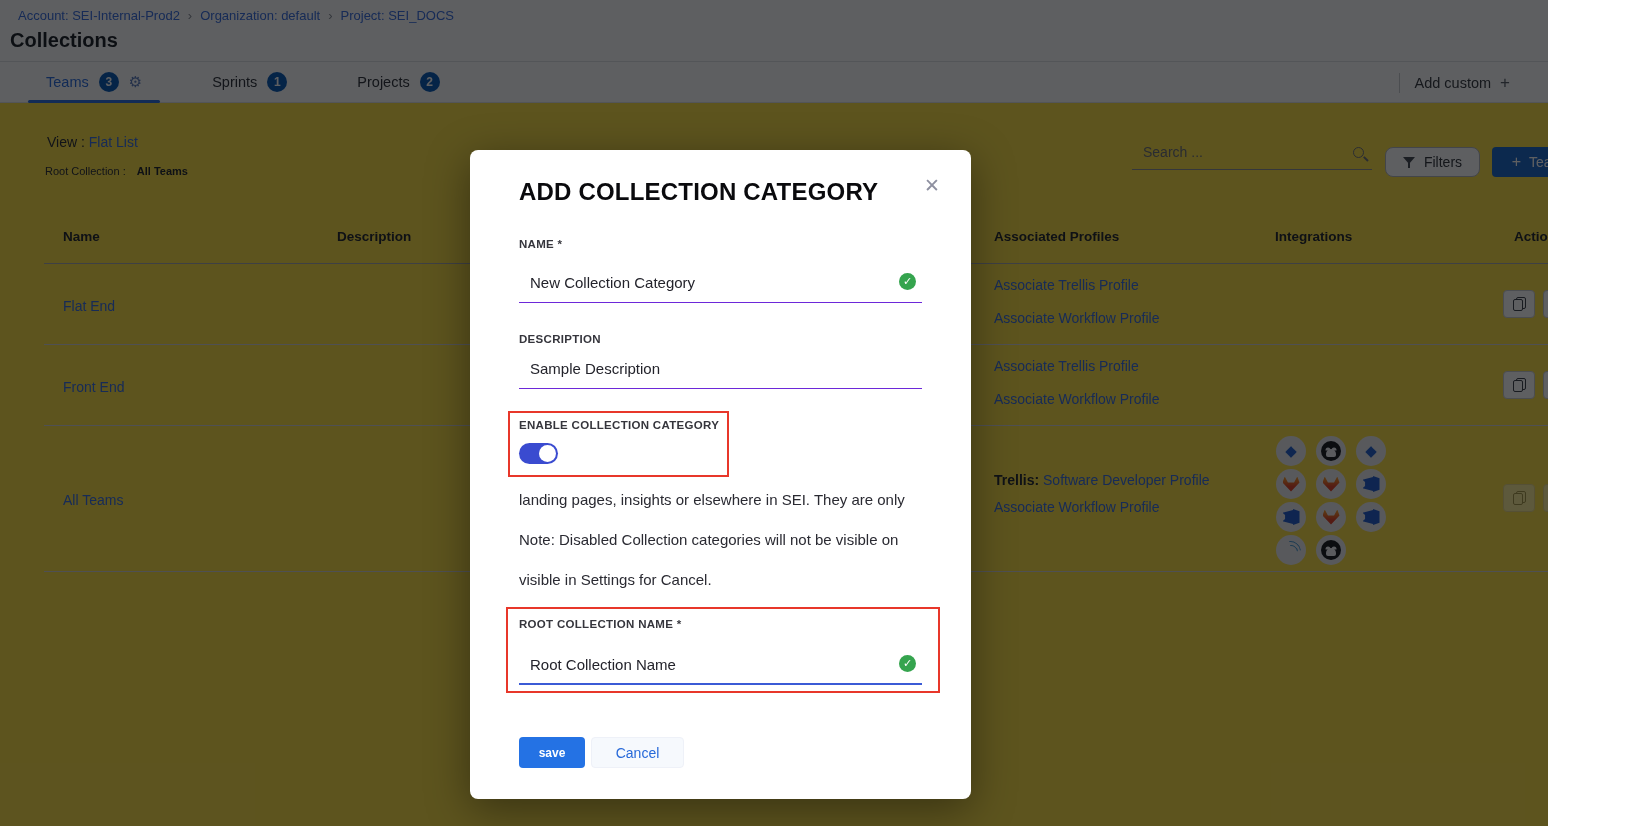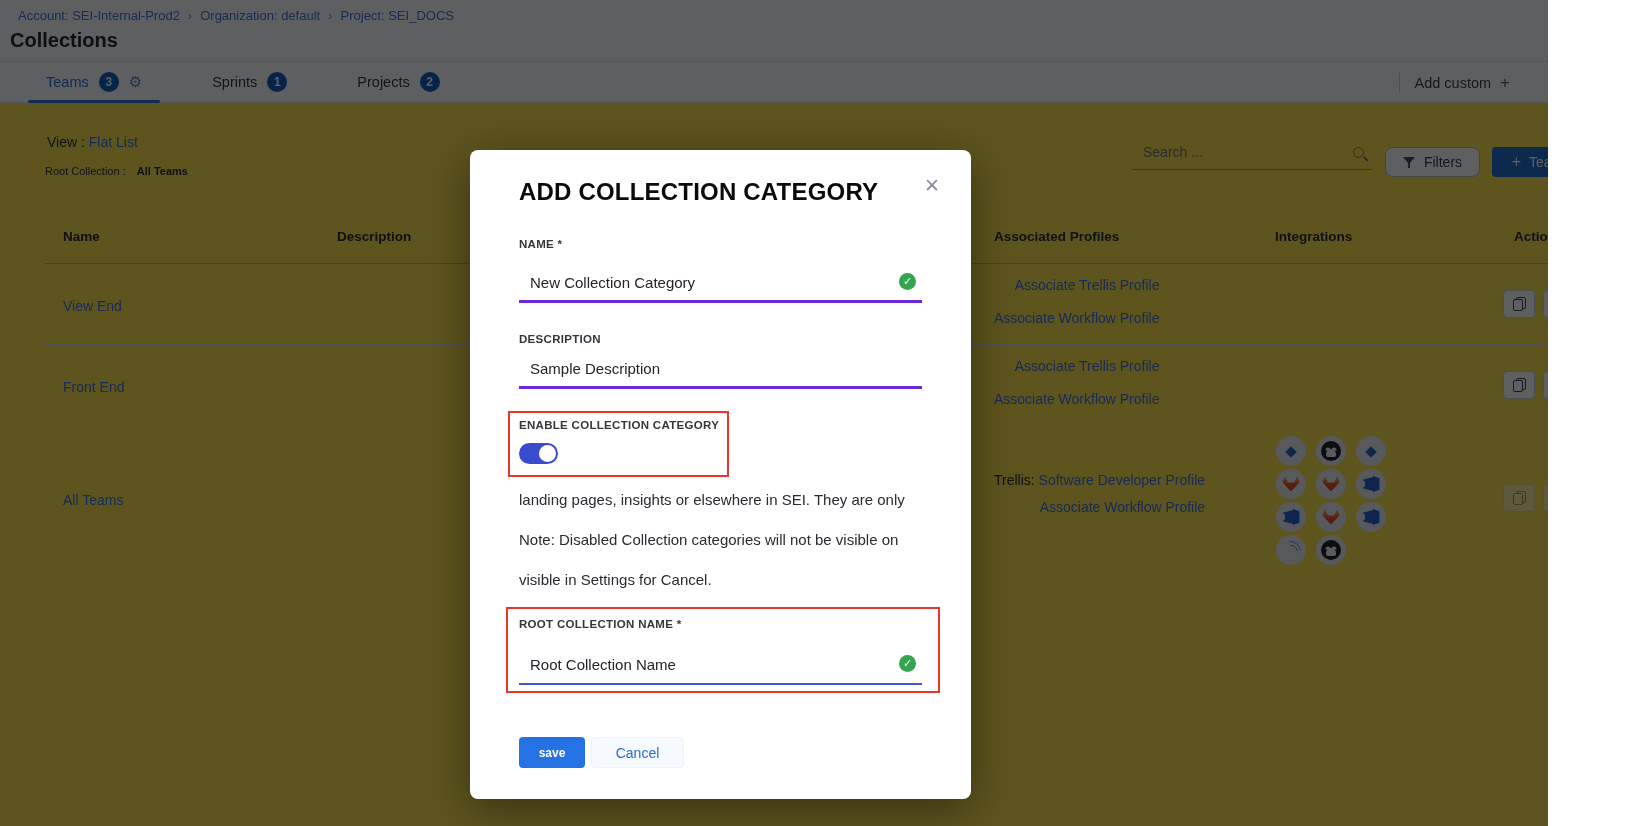--- a/index.html
+++ b/index.html
@@ -37,29 +37,29 @@
   .ic-search::before{content:"";position:absolute;left:0;top:0;width:9px;height:9px;border:1.6px solid #6f747c;border-radius:50%;}
   .ic-search::after{content:"";position:absolute;left:10px;top:11px;width:6px;height:1.7px;background:#6f747c;transform:rotate(45deg);}
   .btn-filters{position:absolute;left:1385px;top:147px;width:95px;height:30px;box-sizing:border-box;border:1px solid #b4b7bc;border-radius:8px;background:#fff;display:flex;align-items:center;justify-content:center;gap:9px;font-size:14px;color:#32363c;cursor:pointer;font-family:inherit;}
   .ic-funnel{width:12px;height:12px;position:relative;}
   .ic-funnel::before{content:"";position:absolute;left:0;top:1px;border-left:6px solid transparent;border-right:6px solid transparent;border-top:7px solid #474c53;}
   .ic-funnel::after{content:"";position:absolute;left:5px;top:6px;width:2px;height:6px;background:#474c53;}
   .btn-teams{position:absolute;left:1492px;top:147px;width:98px;height:30px;box-sizing:border-box;border:none;border-radius:4px;background:#1e6ac9;color:#fff;display:flex;align-items:center;justify-content:center;gap:8px;font-size:14px;cursor:pointer;font-family:inherit;}
   .btn-teams .plus{color:#fff;font-size:16px;}
 
   
-  .table{position:absolute;left:44px;top:220px;width:1546px;text-align:right;}
+  .table{position:absolute;left:44px;top:220px;width:1546px;}
   .thead{position:relative;height:43px;border-bottom:1px solid #a6a9ae;}
   .th{position:absolute;top:9px;font-size:13.5px;font-weight:700;color:#24282e;}
   .trow{position:relative;border-bottom:1px solid #d4d6d9;}
   .cell-name{position:absolute;left:19px;font-size:14px;color:#3a6fe0;text-decoration:none;cursor:pointer;}
   .profiles{position:absolute;left:950px;font-size:14px;}
   .profiles a{color:#3a6fe0;text-decoration:none;cursor:pointer;}
   .profiles .pline{white-space:nowrap;}
-  .profiles .prefix{color:#262a30;}
+  .profiles .prefix{color:#262a30;font-weight:bold;}
   .actions{position:absolute;left:1459px;display:flex;gap:8px;}
   .abtn{width:32px;height:28px;box-sizing:border-box;border:1px solid #caccd1;border-radius:4px;background:#fff;display:flex;align-items:center;justify-content:center;cursor:pointer;padding:0;}
   .ic-copy{width:13px;height:14px;position:relative;}
   .ic-copy::before{content:"";position:absolute;right:0;top:0;width:8px;height:10px;border:1.5px solid #3f444b;border-radius:2px;}
   .ic-copy::after{content:"";position:absolute;left:0;bottom:0;width:8px;height:10px;border:1.5px solid #3f444b;border-radius:2px;background:#fff;}
   .ic-trash{width:14px;height:14px;position:relative;}
   .ic-trash::before{content:"";position:absolute;left:2px;top:3px;width:8px;height:9px;border:1.5px solid #3f444b;border-top:none;border-bottom-left-radius:2px;border-bottom-right-radius:2px;}
   .ic-trash::after{content:"";position:absolute;left:0;top:2px;width:13px;height:1.6px;background:#3f444b;box-shadow:4px -2.5px 0 -0.5px #3f444b;}
   .ig-grid{position:absolute;left:1232px;top:10px;width:112px;display:flex;flex-wrap:wrap;column-gap:10px;row-gap:3px;}
   .ig{width:30px;height:30px;border-radius:50%;background:#edeff2;position:relative;display:flex;align-items:center;justify-content:center;}
@@ -71,21 +71,21 @@
   .ig[data-icon="sonarqube"]::before{content:"";position:absolute;left:4px;top:6px;width:19px;height:19px;border:1.6px solid transparent;border-top-color:#4e9bd4;border-radius:50%;transform:rotate(38deg);}
   .ig[data-icon="sonarqube"]::after{content:"";position:absolute;left:8px;top:10px;width:12px;height:12px;border:1.6px solid transparent;border-top-color:#4e9bd4;border-radius:50%;transform:rotate(38deg);}
   .faded{opacity:.45;}
 
   
   .overlay{position:absolute;inset:0;background:rgba(3,5,8,0.64);z-index:10;}
   .modal{position:absolute;left:470px;top:150px;width:501px;height:649px;background:#fff;border-radius:8px;z-index:20;box-shadow:0 10px 44px rgba(0,0,0,.4);box-sizing:border-box;}
   .m-title{position:absolute;left:49px;top:28px;font-size:24px;font-weight:800;color:#0a0a0d;letter-spacing:.2px;}
   .m-close{position:absolute;right:27px;top:22px;font-size:19px;color:#8e90a0;cursor:pointer;background:none;border:none;line-height:1;font-family:inherit;padding:4px;}
   .m-label{position:absolute;left:49px;font-size:11.5px;font-weight:700;letter-spacing:.3px;color:#35353c;}
-  .m-field{position:absolute;left:49px;width:403px;box-sizing:border-box;height:39px;border-bottom:3px solid #6d28d9;}
+  .m-field{position:absolute;left:49px;width:403px;box-sizing:border-box;height:39px;border-bottom:1px solid #6d28d9;}
   .m-field input{border:none;outline:none;background:transparent;font-size:15px;color:#23232b;padding:10px 30px 0 11px;width:100%;box-sizing:border-box;font-family:inherit;}
   .m-field.blue{border-bottom:2px solid #3b5bd6;}
   .check{position:absolute;right:6px;top:9px;width:17px;height:17px;border-radius:50%;background:#35a44e;color:#fff;font-size:11px;font-weight:700;display:flex;align-items:center;justify-content:center;line-height:1;}
   .ann-box{position:absolute;border:2px solid #e8372a;pointer-events:none;box-sizing:border-box;}
   .toggle{position:absolute;left:49px;top:293px;width:39px;height:21px;border-radius:11px;background:#3a4bd0;cursor:pointer;}
   .toggle::after{content:"";position:absolute;right:2px;top:2px;width:17px;height:17px;border-radius:50%;background:#fff;}
   .m-note{position:absolute;left:49px;top:330px;font-size:15px;color:#2a2a32;line-height:40px;white-space:nowrap;}
   .m-btns{position:absolute;left:49px;top:587px;display:flex;gap:6px;}
   .btn-save{width:66px;height:31px;background:#2472e4;color:#fff;border:none;border-radius:4px;font-size:12px;font-weight:700;cursor:pointer;font-family:inherit;}
   .btn-cancel{width:93px;height:31px;background:#f6f9fd;color:#2769d9;border:1px solid #eef1f8;border-radius:4px;font-size:14px;cursor:pointer;font-family:inherit;}
@@ -154,21 +154,21 @@
   <div class="table">
     <div class="thead">
       <div class="th" style="left:19px">Name</div>
       <div class="th" style="left:293px">Description</div>
       <div class="th" style="left:950px">Associated Profiles</div>
       <div class="th" style="left:1231px">Integrations</div>
       <div class="th" style="left:1470px">Actions</div>
     </div>
 
     <div class="trow" style="height:80px">
-      <a class="cell-name" style="top:34px">View End</a>
+      <a class="cell-name" style="top:34px">Flat End</a>
       <div class="profiles" style="top:13px">
         <div class="pline" style="margin-bottom:17px">
           <span class="prefix"></span><a>Associate Trellis Profile</a>
         </div>
         <div class="pline">
           <span class="prefix"></span><a>Associate Workflow Profile</a>
         </div>
       </div>
       <div class="actions" style="top:26px">
         <button class="abtn">

